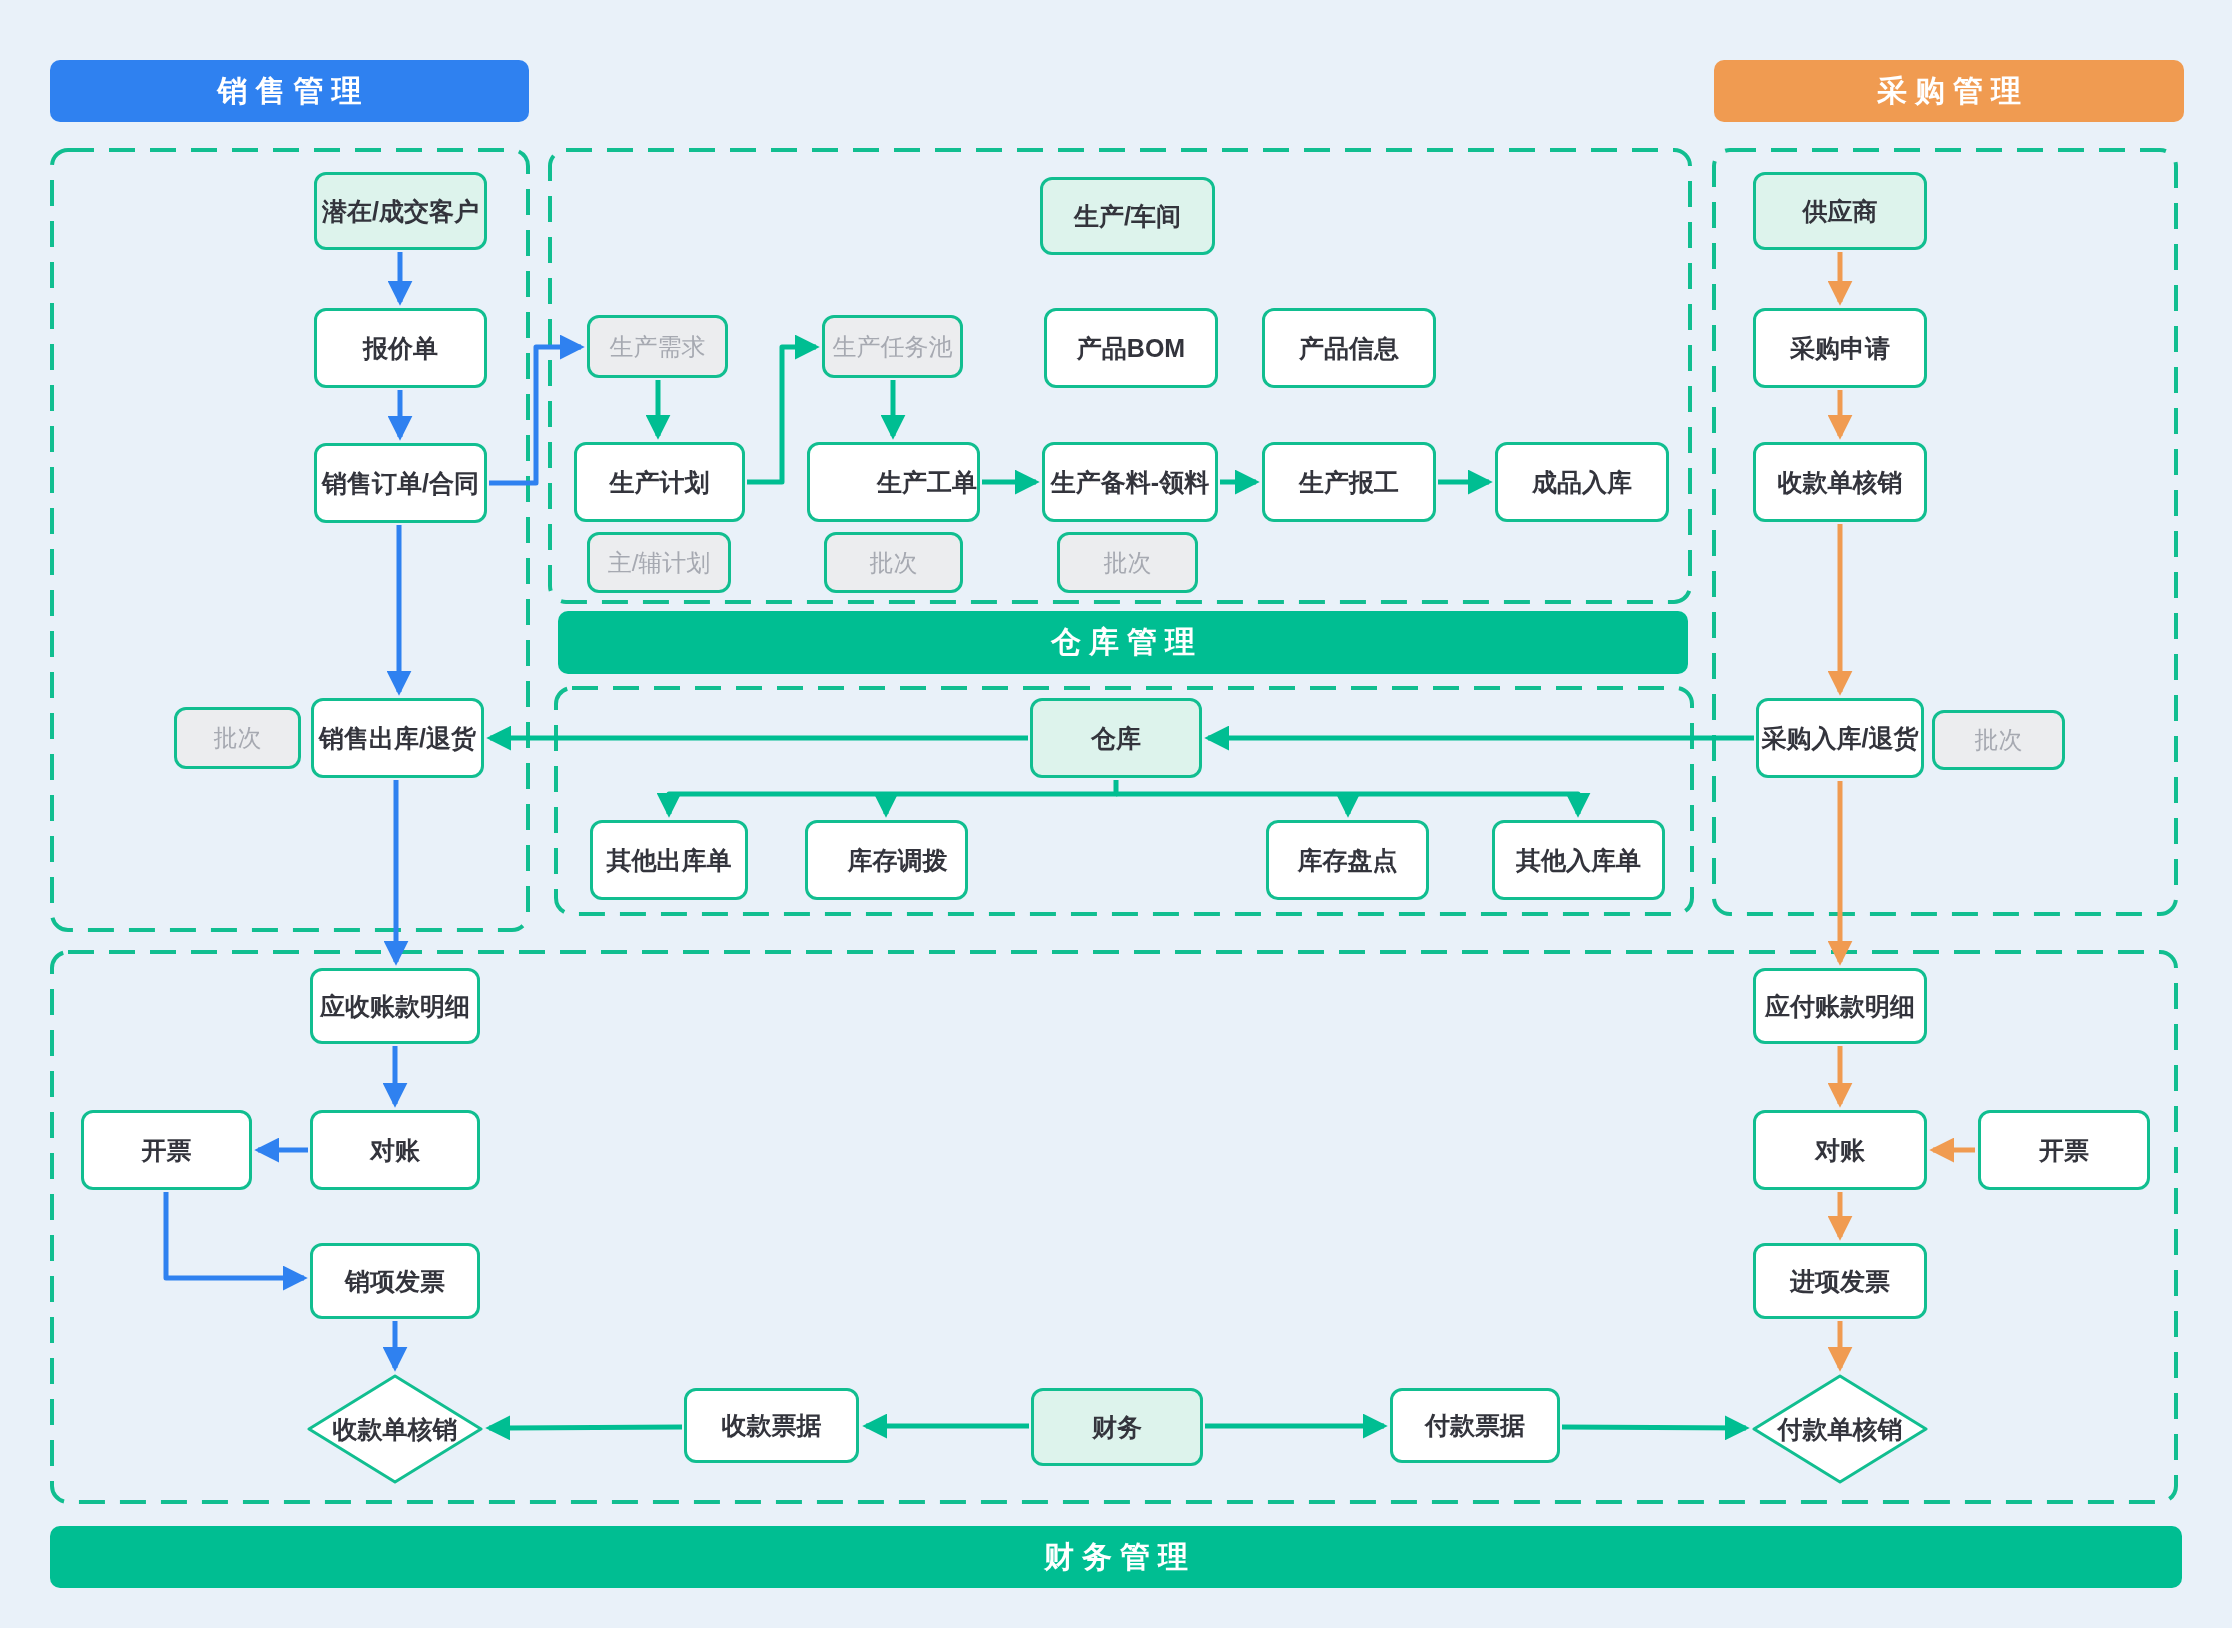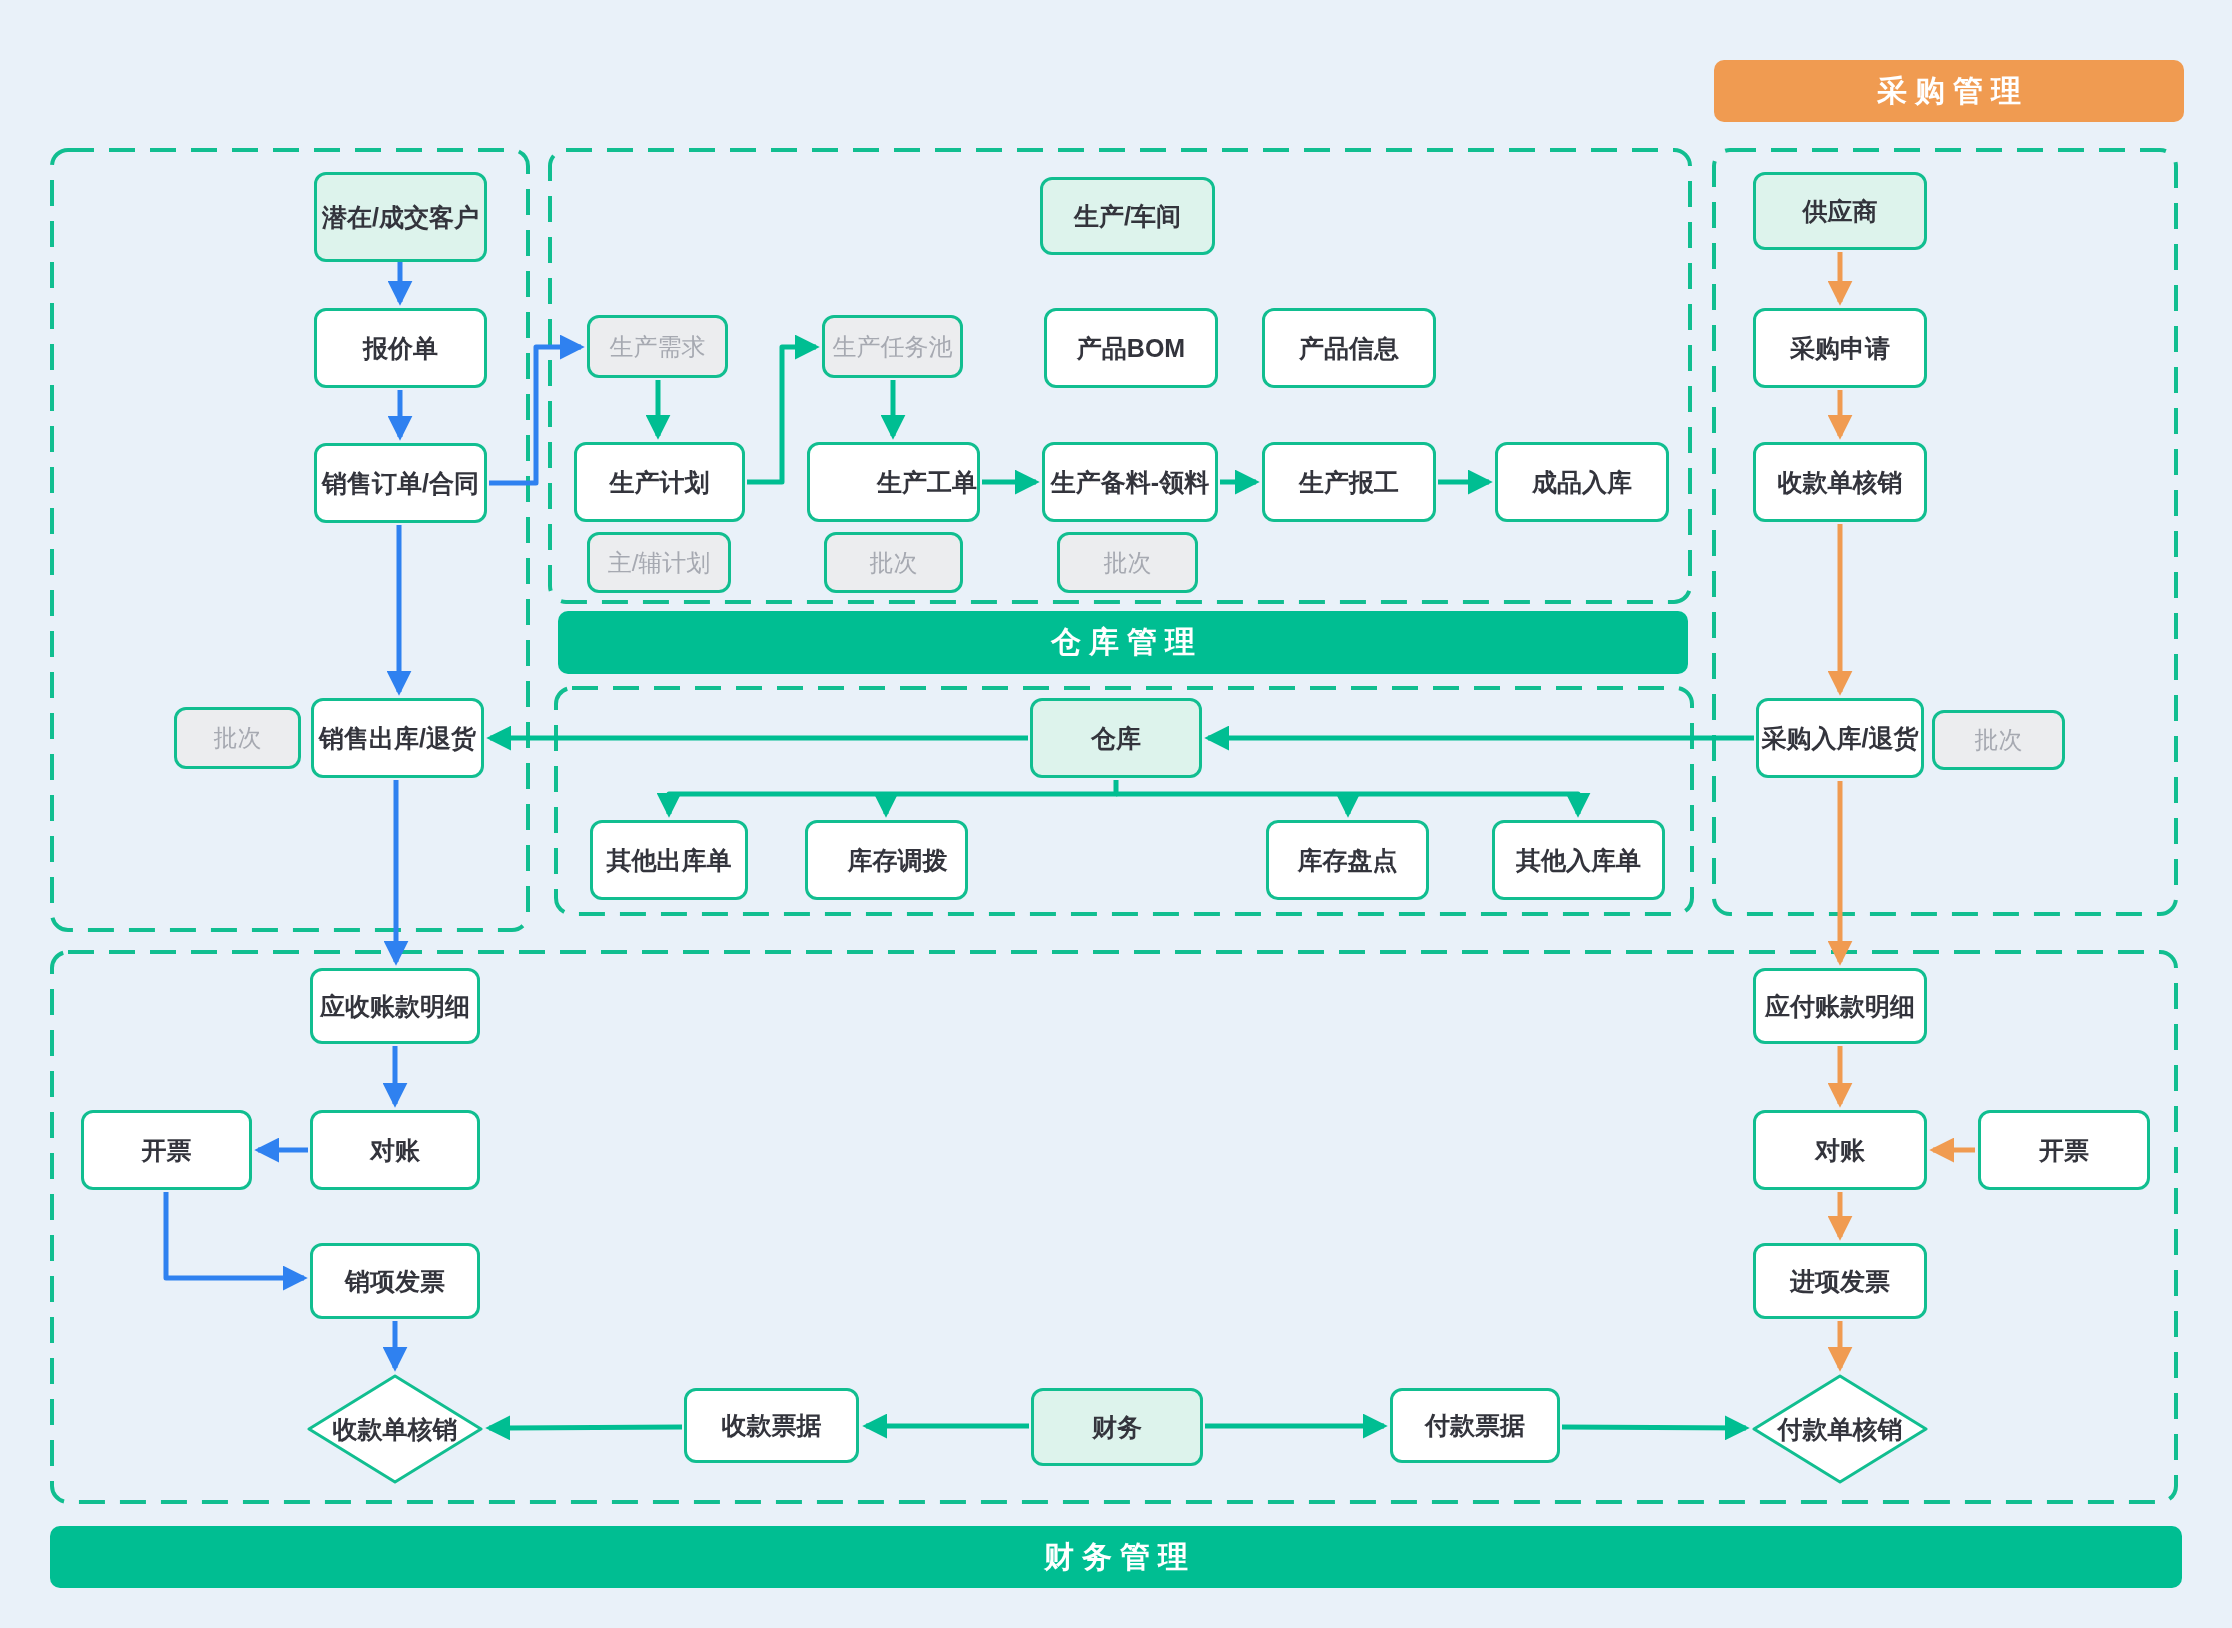--- a/index.html
+++ b/index.html
@@ -91,26 +91,27 @@
         <path d="M1840 390 L1840 436" fill="none" stroke="#F09B51" stroke-width="5" stroke-linejoin="round" marker-end="url(#arrow-orange)"></path>
         <path d="M1840 524 L1840 692" fill="none" stroke="#F09B51" stroke-width="5" stroke-linejoin="round" marker-end="url(#arrow-orange)"></path>
         <path d="M1840 781 L1840 962" fill="none" stroke="#F09B51" stroke-width="5" stroke-linejoin="round" marker-end="url(#arrow-orange)"></path>
         <path d="M1840 1046 L1840 1104" fill="none" stroke="#F09B51" stroke-width="5" stroke-linejoin="round" marker-end="url(#arrow-orange)"></path>
         <path d="M1840 1192 L1840 1237" fill="none" stroke="#F09B51" stroke-width="5" stroke-linejoin="round" marker-end="url(#arrow-orange)"></path>
         <path d="M1840 1321 L1840 1368" fill="none" stroke="#F09B51" stroke-width="5" stroke-linejoin="round" marker-end="url(#arrow-orange)"></path>
         <path d="M1975 1150 L1933 1150" fill="none" stroke="#F09B51" stroke-width="5" stroke-linejoin="round" marker-end="url(#arrow-orange)"></path>
       </g>
   </svg>
 
+  <div class="bar bar-sales">销售管理</div>
   <div class="bar bar-procurement">采购管理</div>
   <div class="bar bar-warehouse">仓库管理</div>
   <div class="bar bar-finance">财务管理</div>
 
   <div id="node-layer">
-      <div class="node mint" style="left: 314px; top: 172px; width: 173px; height: 90px;">
+      <div class="node mint" style="left: 314px; top: 172px; width: 173px; height: 78px;">
         <span>潜在/成交客户</span>
       </div>
       <div class="node white" style="left: 314px; top: 308px; width: 173px; height: 80px;">
         <span>报价单</span>
       </div>
       <div class="node white" style="left: 314px; top: 443px; width: 173px; height: 80px;">
         <span>销售订单/合同</span>
       </div>
       <div class="node gray" style="left: 174px; top: 707px; width: 127px; height: 62px;">
         <span>批次</span>

